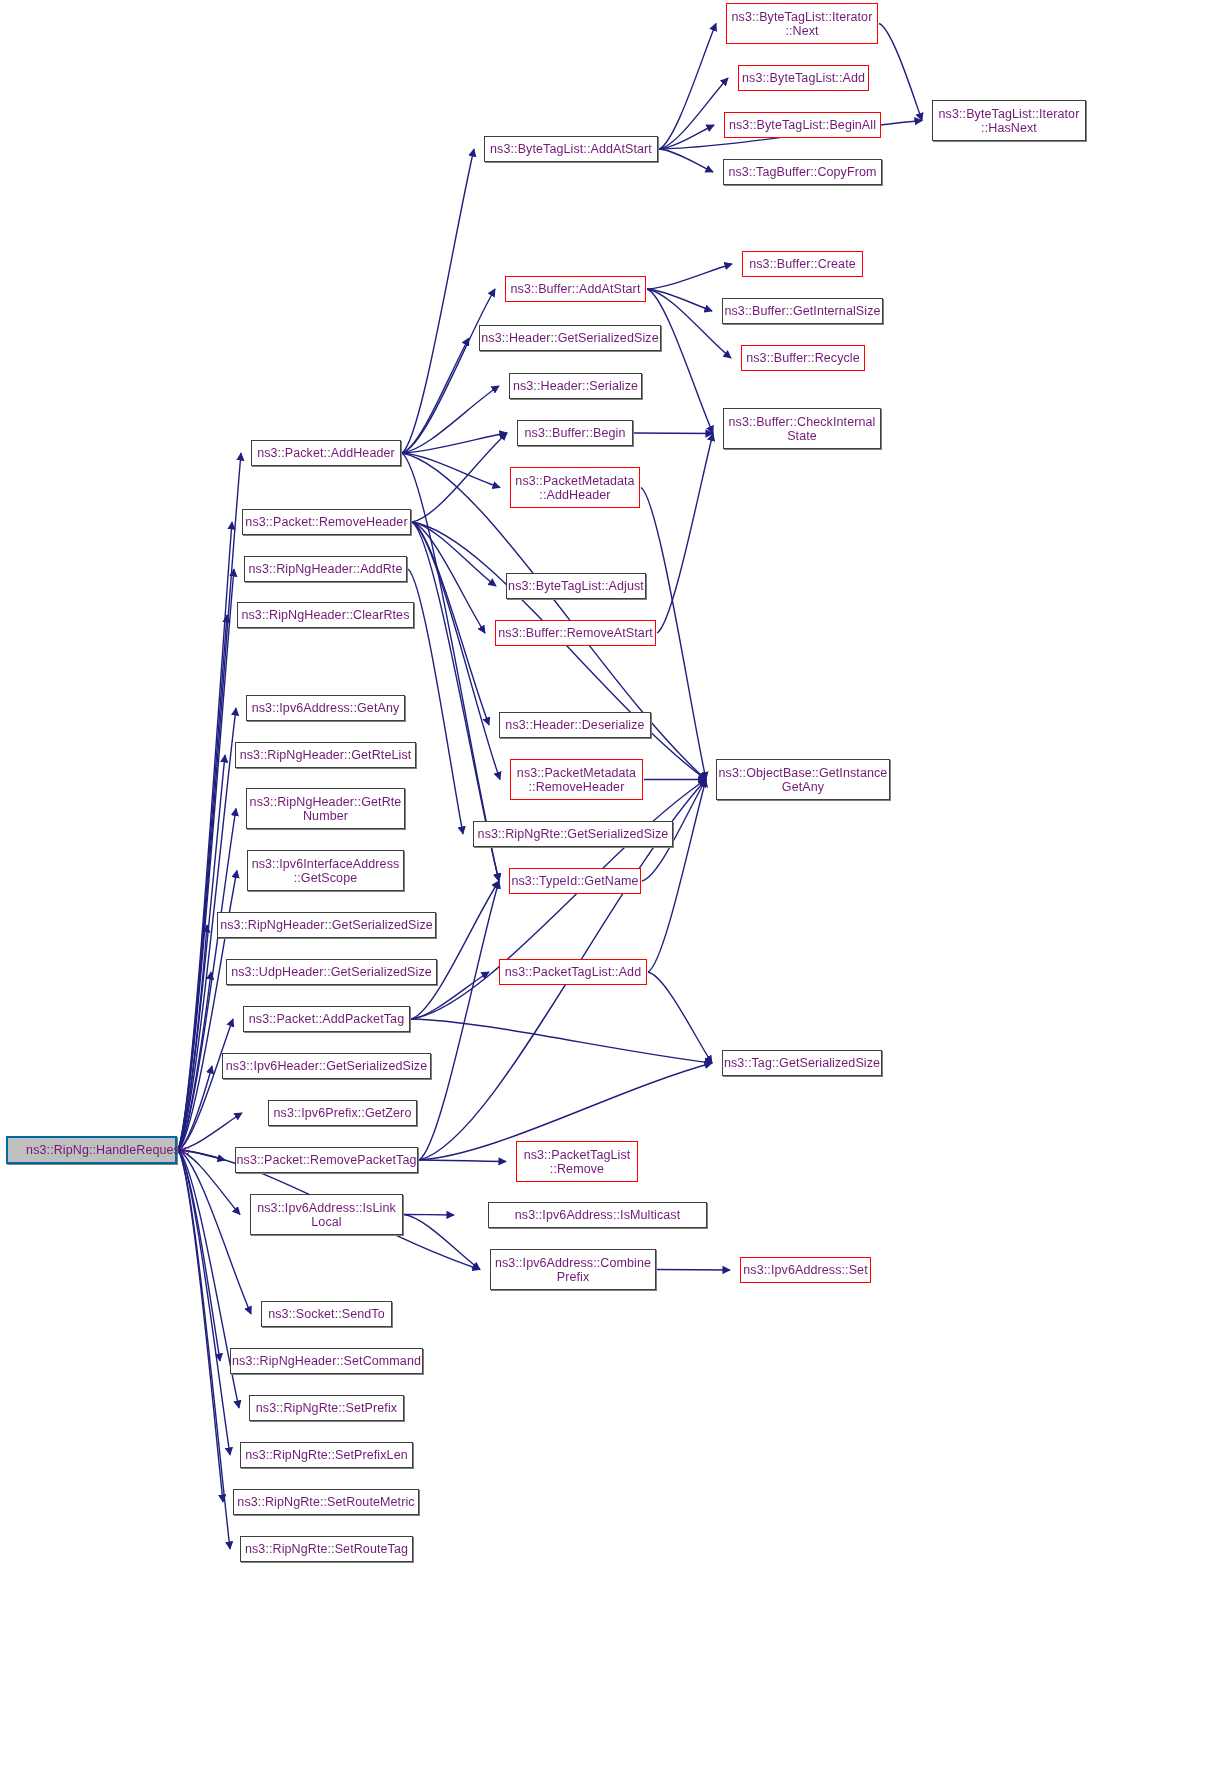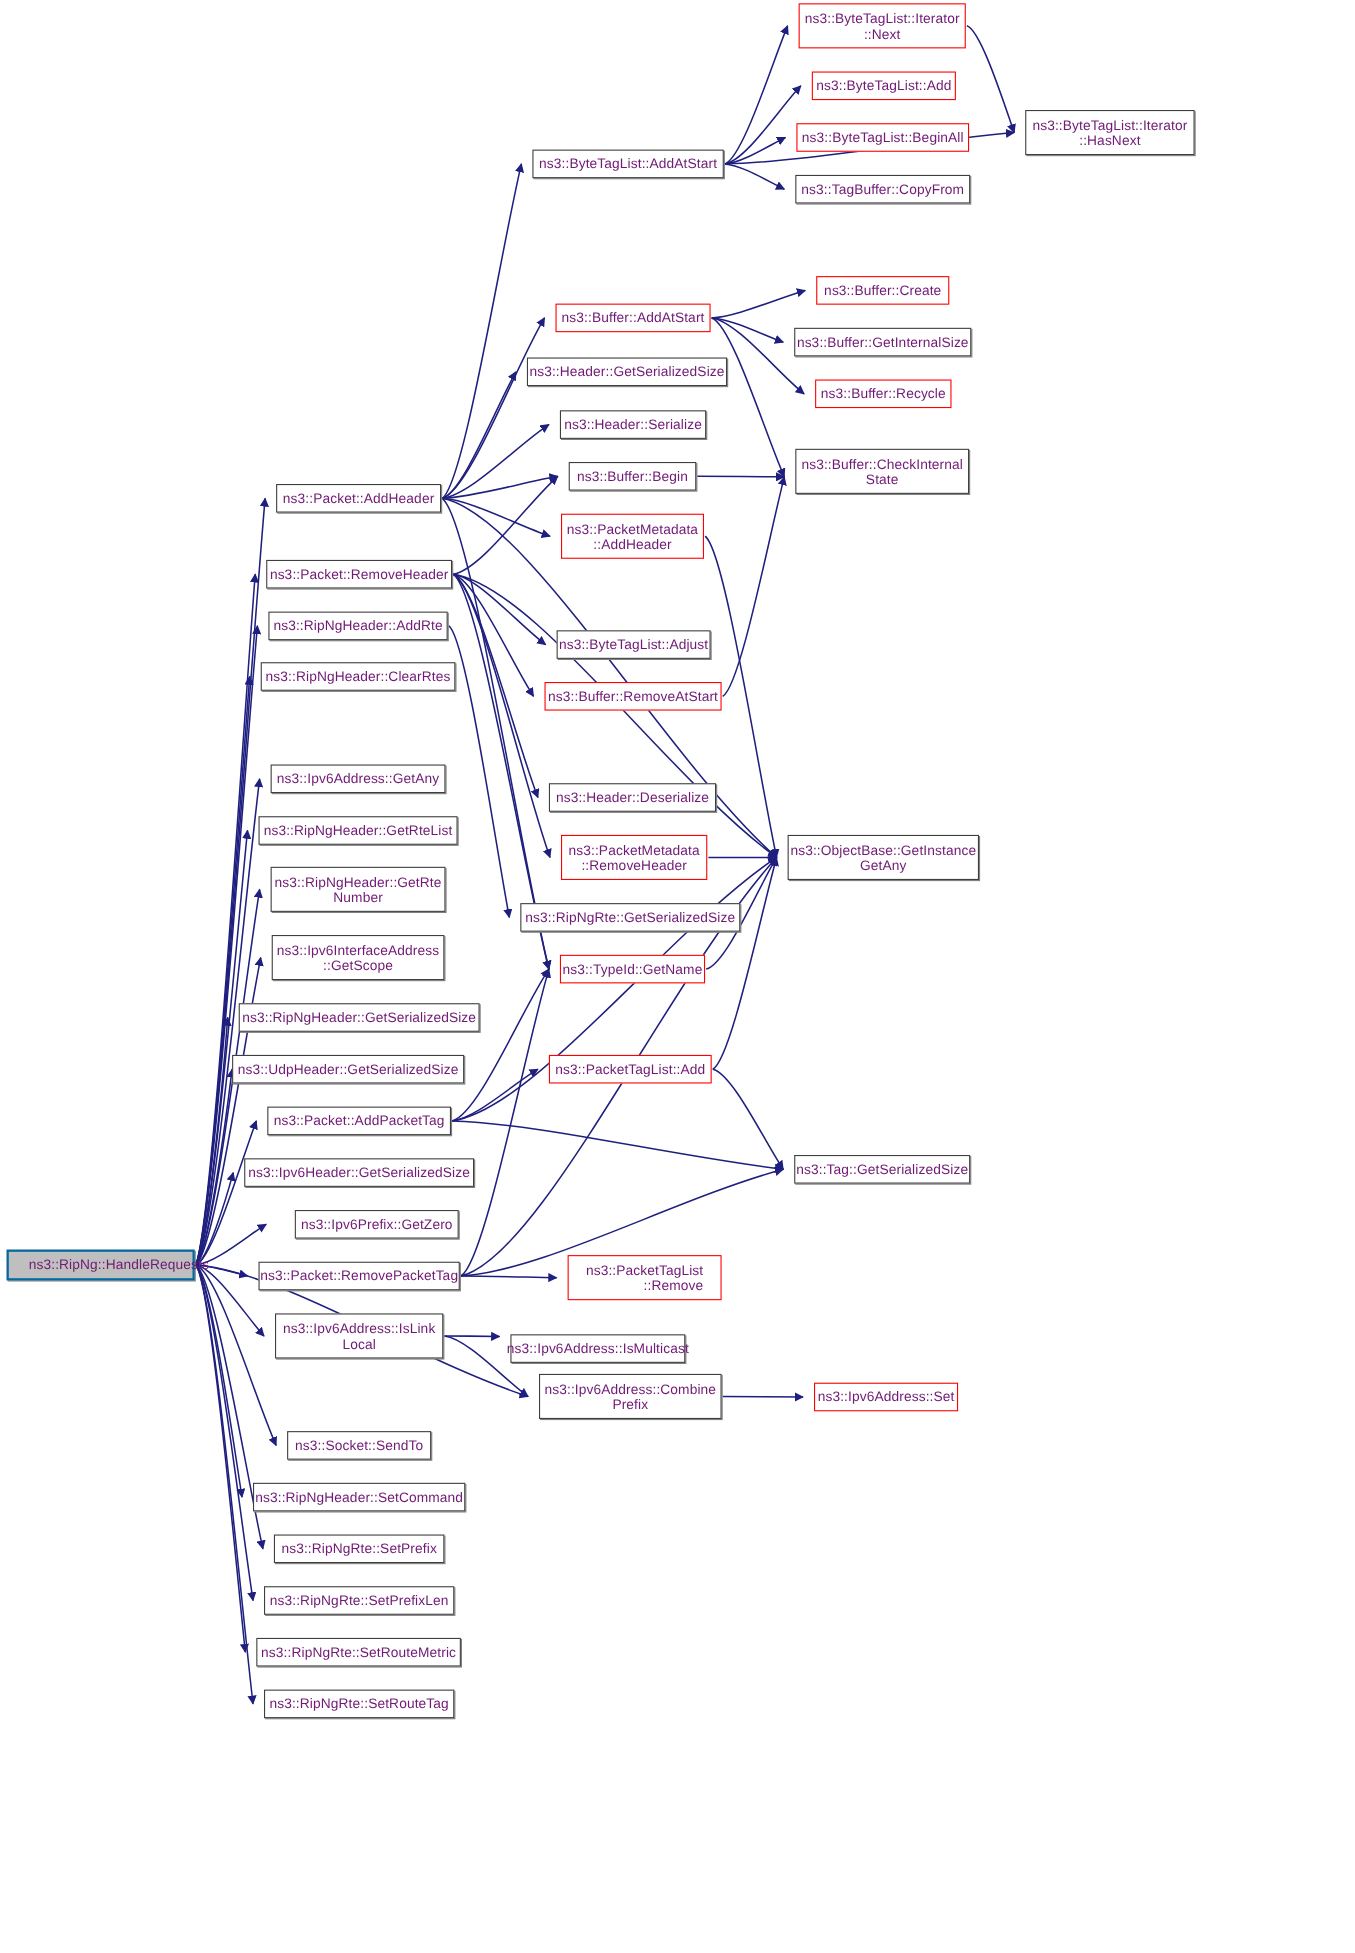--- a/index.html
+++ b/index.html
@@ -134,21 +134,21 @@
     <div class="node" style="left: 242px; top: 509px; width: 169px; height: 26px;">ns3::Packet::RemoveHeader</div>
     <div class="node" style="left: 244px; top: 556px; width: 163px; height: 26px;">ns3::RipNgHeader::AddRte</div>
     <div class="node" style="left: 237px; top: 602px; width: 177px; height: 26px;">ns3::RipNgHeader::ClearRtes</div>
     <div class="node" style="left: 246px; top: 695px; width: 159px; height: 26px;">ns3::Ipv6Address::GetAny</div>
     <div class="node" style="left: 235px; top: 742px; width: 181px; height: 26px;">ns3::RipNgHeader::GetRteList</div>
     <div class="node" style="left: 246px; top: 788px; width: 159px; height: 41px;">ns3::RipNgHeader::GetRte
 Number</div>
     <div class="node" style="left: 247px; top: 850px; width: 157px; height: 41px;">ns3::Ipv6InterfaceAddress
 ::GetScope</div>
     <div class="node" style="left: 217px; top: 912px; width: 219px; height: 26px;">ns3::RipNgHeader::GetSerializedSize</div>
-    <div class="node" style="left: 211px; top: 959px; width: 211px; height: 26px;">ns3::UdpHeader::GetSerializedSize</div>
+    <div class="node" style="left: 226px; top: 959px; width: 211px; height: 26px;">ns3::UdpHeader::GetSerializedSize</div>
     <div class="node" style="left: 243px; top: 1006px; width: 167px; height: 26px;">ns3::Packet::AddPacketTag</div>
     <div class="node" style="left: 222px; top: 1053px; width: 209px; height: 26px;">ns3::Ipv6Header::GetSerializedSize</div>
     <div class="node" style="left: 268px; top: 1100px; width: 149px; height: 26px;">ns3::Ipv6Prefix::GetZero</div>
     <div class="node" style="left: 235px; top: 1147px; width: 183px; height: 26px;">ns3::Packet::RemovePacketTag</div>
     <div class="node" style="left: 250px; top: 1194px; width: 153px; height: 41px;">ns3::Ipv6Address::IsLink
 Local</div>
     <div class="node" style="left: 261px; top: 1301px; width: 131px; height: 26px;">ns3::Socket::SendTo</div>
     <div class="node" style="left: 230px; top: 1348px; width: 193px; height: 26px;">ns3::RipNgHeader::SetCommand</div>
     <div class="node" style="left: 249px; top: 1395px; width: 155px; height: 26px;">ns3::RipNgRte::SetPrefix</div>
     <div class="node" style="left: 240px; top: 1442px; width: 173px; height: 26px;">ns3::RipNgRte::SetPrefixLen</div>
@@ -162,23 +162,23 @@
     <div class="node red" style="left: 510px; top: 467px; width: 130px; height: 41px;">ns3::PacketMetadata
 ::AddHeader</div>
     <div class="node" style="left: 506px; top: 573px; width: 140px; height: 26px;">ns3::ByteTagList::Adjust</div>
     <div class="node red" style="left: 495px; top: 620px; width: 161px; height: 26px;">ns3::Buffer::RemoveAtStart</div>
     <div class="node" style="left: 499px; top: 712px; width: 152px; height: 26px;">ns3::Header::Deserialize</div>
     <div class="node red" style="left: 510px; top: 759px; width: 133px; height: 41px;">ns3::PacketMetadata
 ::RemoveHeader</div>
     <div class="node" style="left: 473px; top: 821px; width: 200px; height: 26px;">ns3::RipNgRte::GetSerializedSize</div>
     <div class="node red" style="left: 509px; top: 868px; width: 132px; height: 26px;">ns3::TypeId::GetName</div>
     <div class="node red" style="left: 499px; top: 959px; width: 148px; height: 26px;">ns3::PacketTagList::Add</div>
-    <div class="node red" style="left: 516px; top: 1141px; width: 140px; height: 41px; text-align: right;">ns3::PacketTagList
+    <div class="node red" style="left: 516px; top: 1141px; width: 122px; height: 41px;">ns3::PacketTagList
 ::Remove</div>
-    <div class="node" style="left: 464px; top: 1202px; width: 159px; height: 26px; margin-top: 11px;">ns3::Ipv6Address::IsMulticast</div>
+    <div class="node" style="left: 488px; top: 1202px; width: 219px; height: 26px;">ns3::Ipv6Address::IsMulticast</div>
     <div class="node" style="left: 490px; top: 1249px; width: 166px; height: 41px;">ns3::Ipv6Address::Combine
 Prefix</div>
     <div class="node red" style="left: 726px; top: 3px; width: 152px; height: 41px;">ns3::ByteTagList::Iterator
 ::Next</div>
     <div class="node red" style="left: 738px; top: 65px; width: 131px; height: 26px;">ns3::ByteTagList::Add</div>
     <div class="node red" style="left: 724px; top: 112px; width: 157px; height: 26px;">ns3::ByteTagList::BeginAll</div>
     <div class="node" style="left: 723px; top: 159px; width: 159px; height: 26px;">ns3::TagBuffer::CopyFrom</div>
     <div class="node" style="left: 932px; top: 100px; width: 154px; height: 41px;">ns3::ByteTagList::Iterator
 ::HasNext</div>
     <div class="node red" style="left: 742px; top: 251px; width: 121px; height: 26px;">ns3::Buffer::Create</div>

